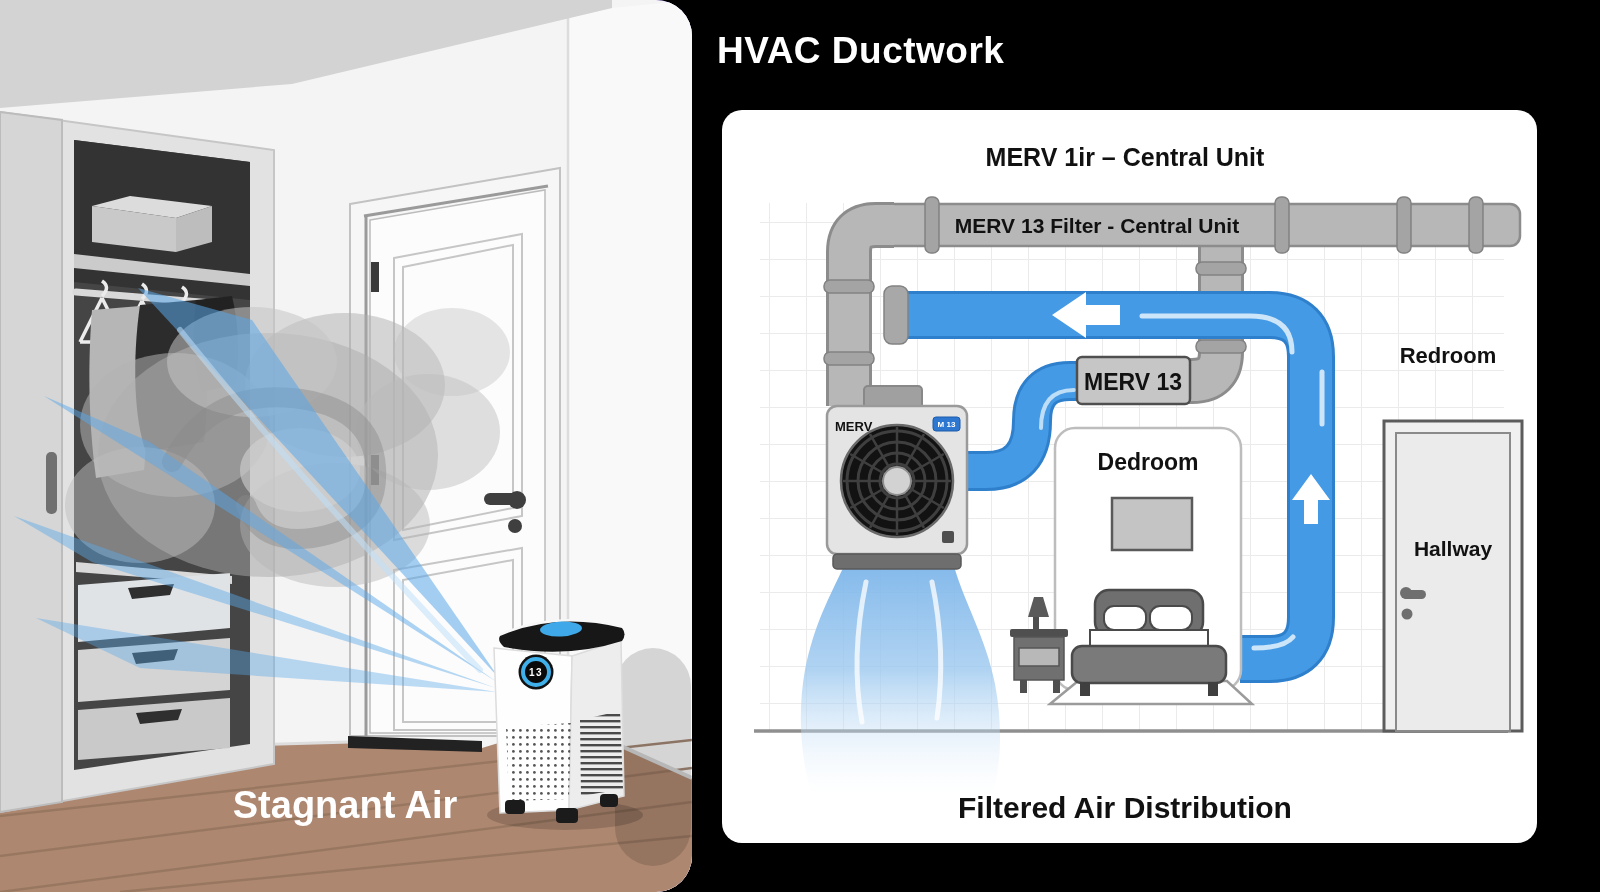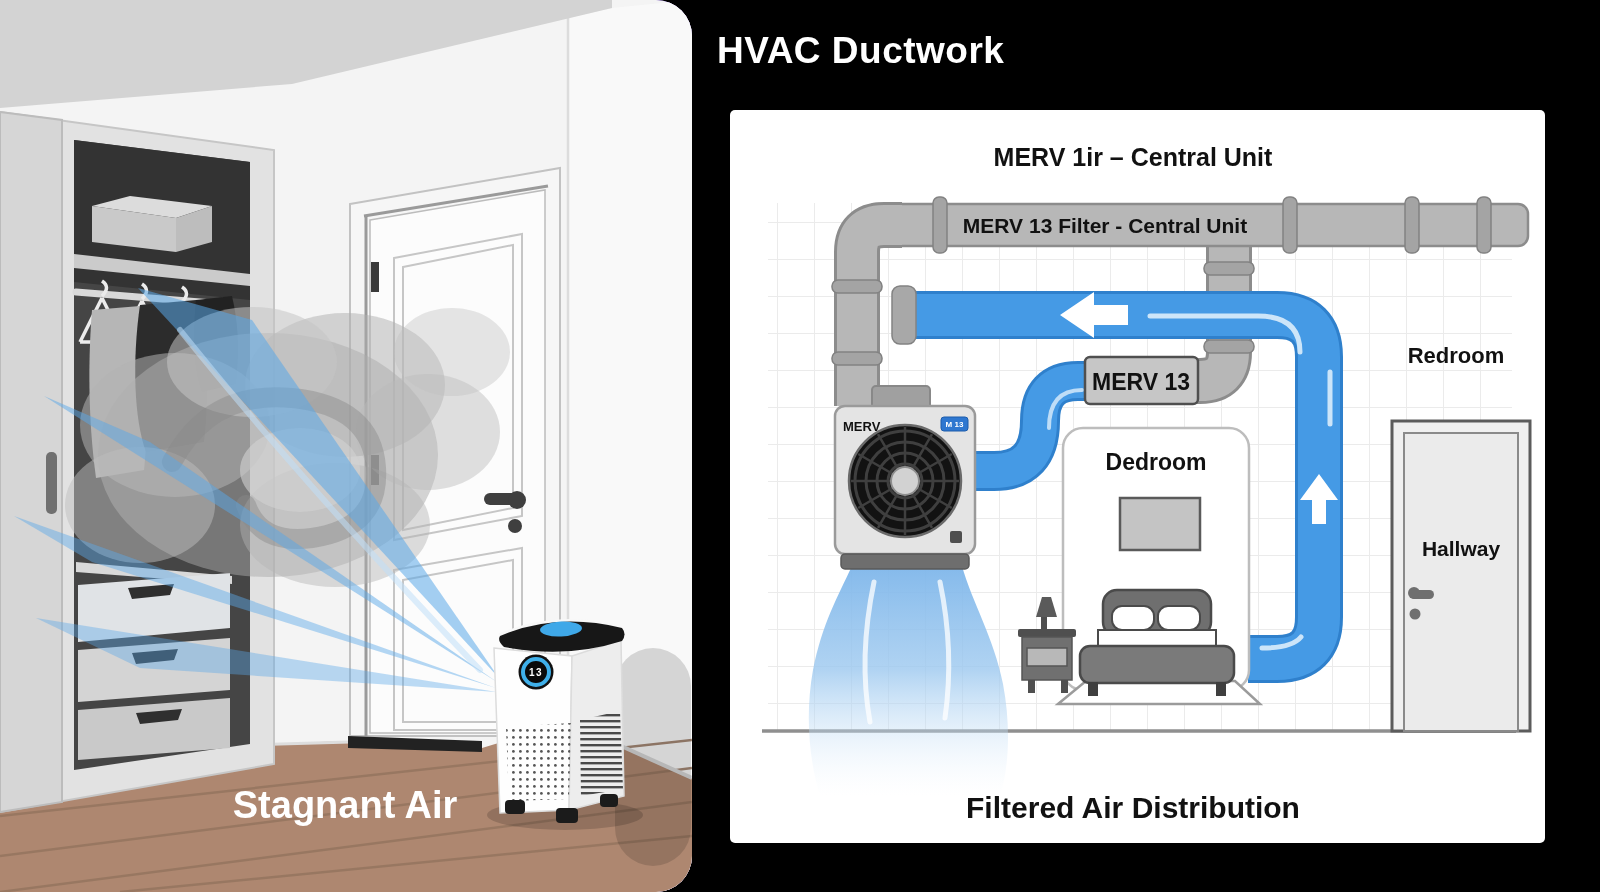--- a/index.html
+++ b/index.html
@@ -3,22 +3,22 @@
 <meta charset="utf-8">
 <style>
   html,body{margin:0;padding:0;background:#000;}
   #stage{position:relative;width:1600px;height:892px;background:#000;overflow:hidden;
          font-family:"Liberation Sans",sans-serif;}
   #left-panel{position:absolute;left:0;top:0;width:692px;height:892px;background:#8b5cf6;
               border-top-right-radius:36px;border-bottom-right-radius:36px;overflow:hidden;}
   #right-panel{position:absolute;left:692px;top:0;width:908px;height:892px;background:#000;}
   #right-title{position:absolute;left:25px;top:30px;color:#fff;font-size:37px;font-weight:700;
                letter-spacing:.5px;text-align:center;}
-  #diagram-card{position:absolute;left:38px;top:110px;width:815px;height:733px;background:#fff;
-                border-radius:5px;overflow:hidden;}
+  #diagram-card{position:absolute;left:30px;top:110px;width:815px;height:733px;background:#fff;
+                border-radius:20px;overflow:hidden;}
   svg{display:block;}
   .t{font-family:"Liberation Sans",sans-serif;font-weight:700;fill:#111;}
   .t-white{font-family:"Liberation Sans",sans-serif;font-weight:700;fill:#fff;}
 </style>
 </head>
 <body>
 
 <div id="stage">
 
   <div id="left-panel">

